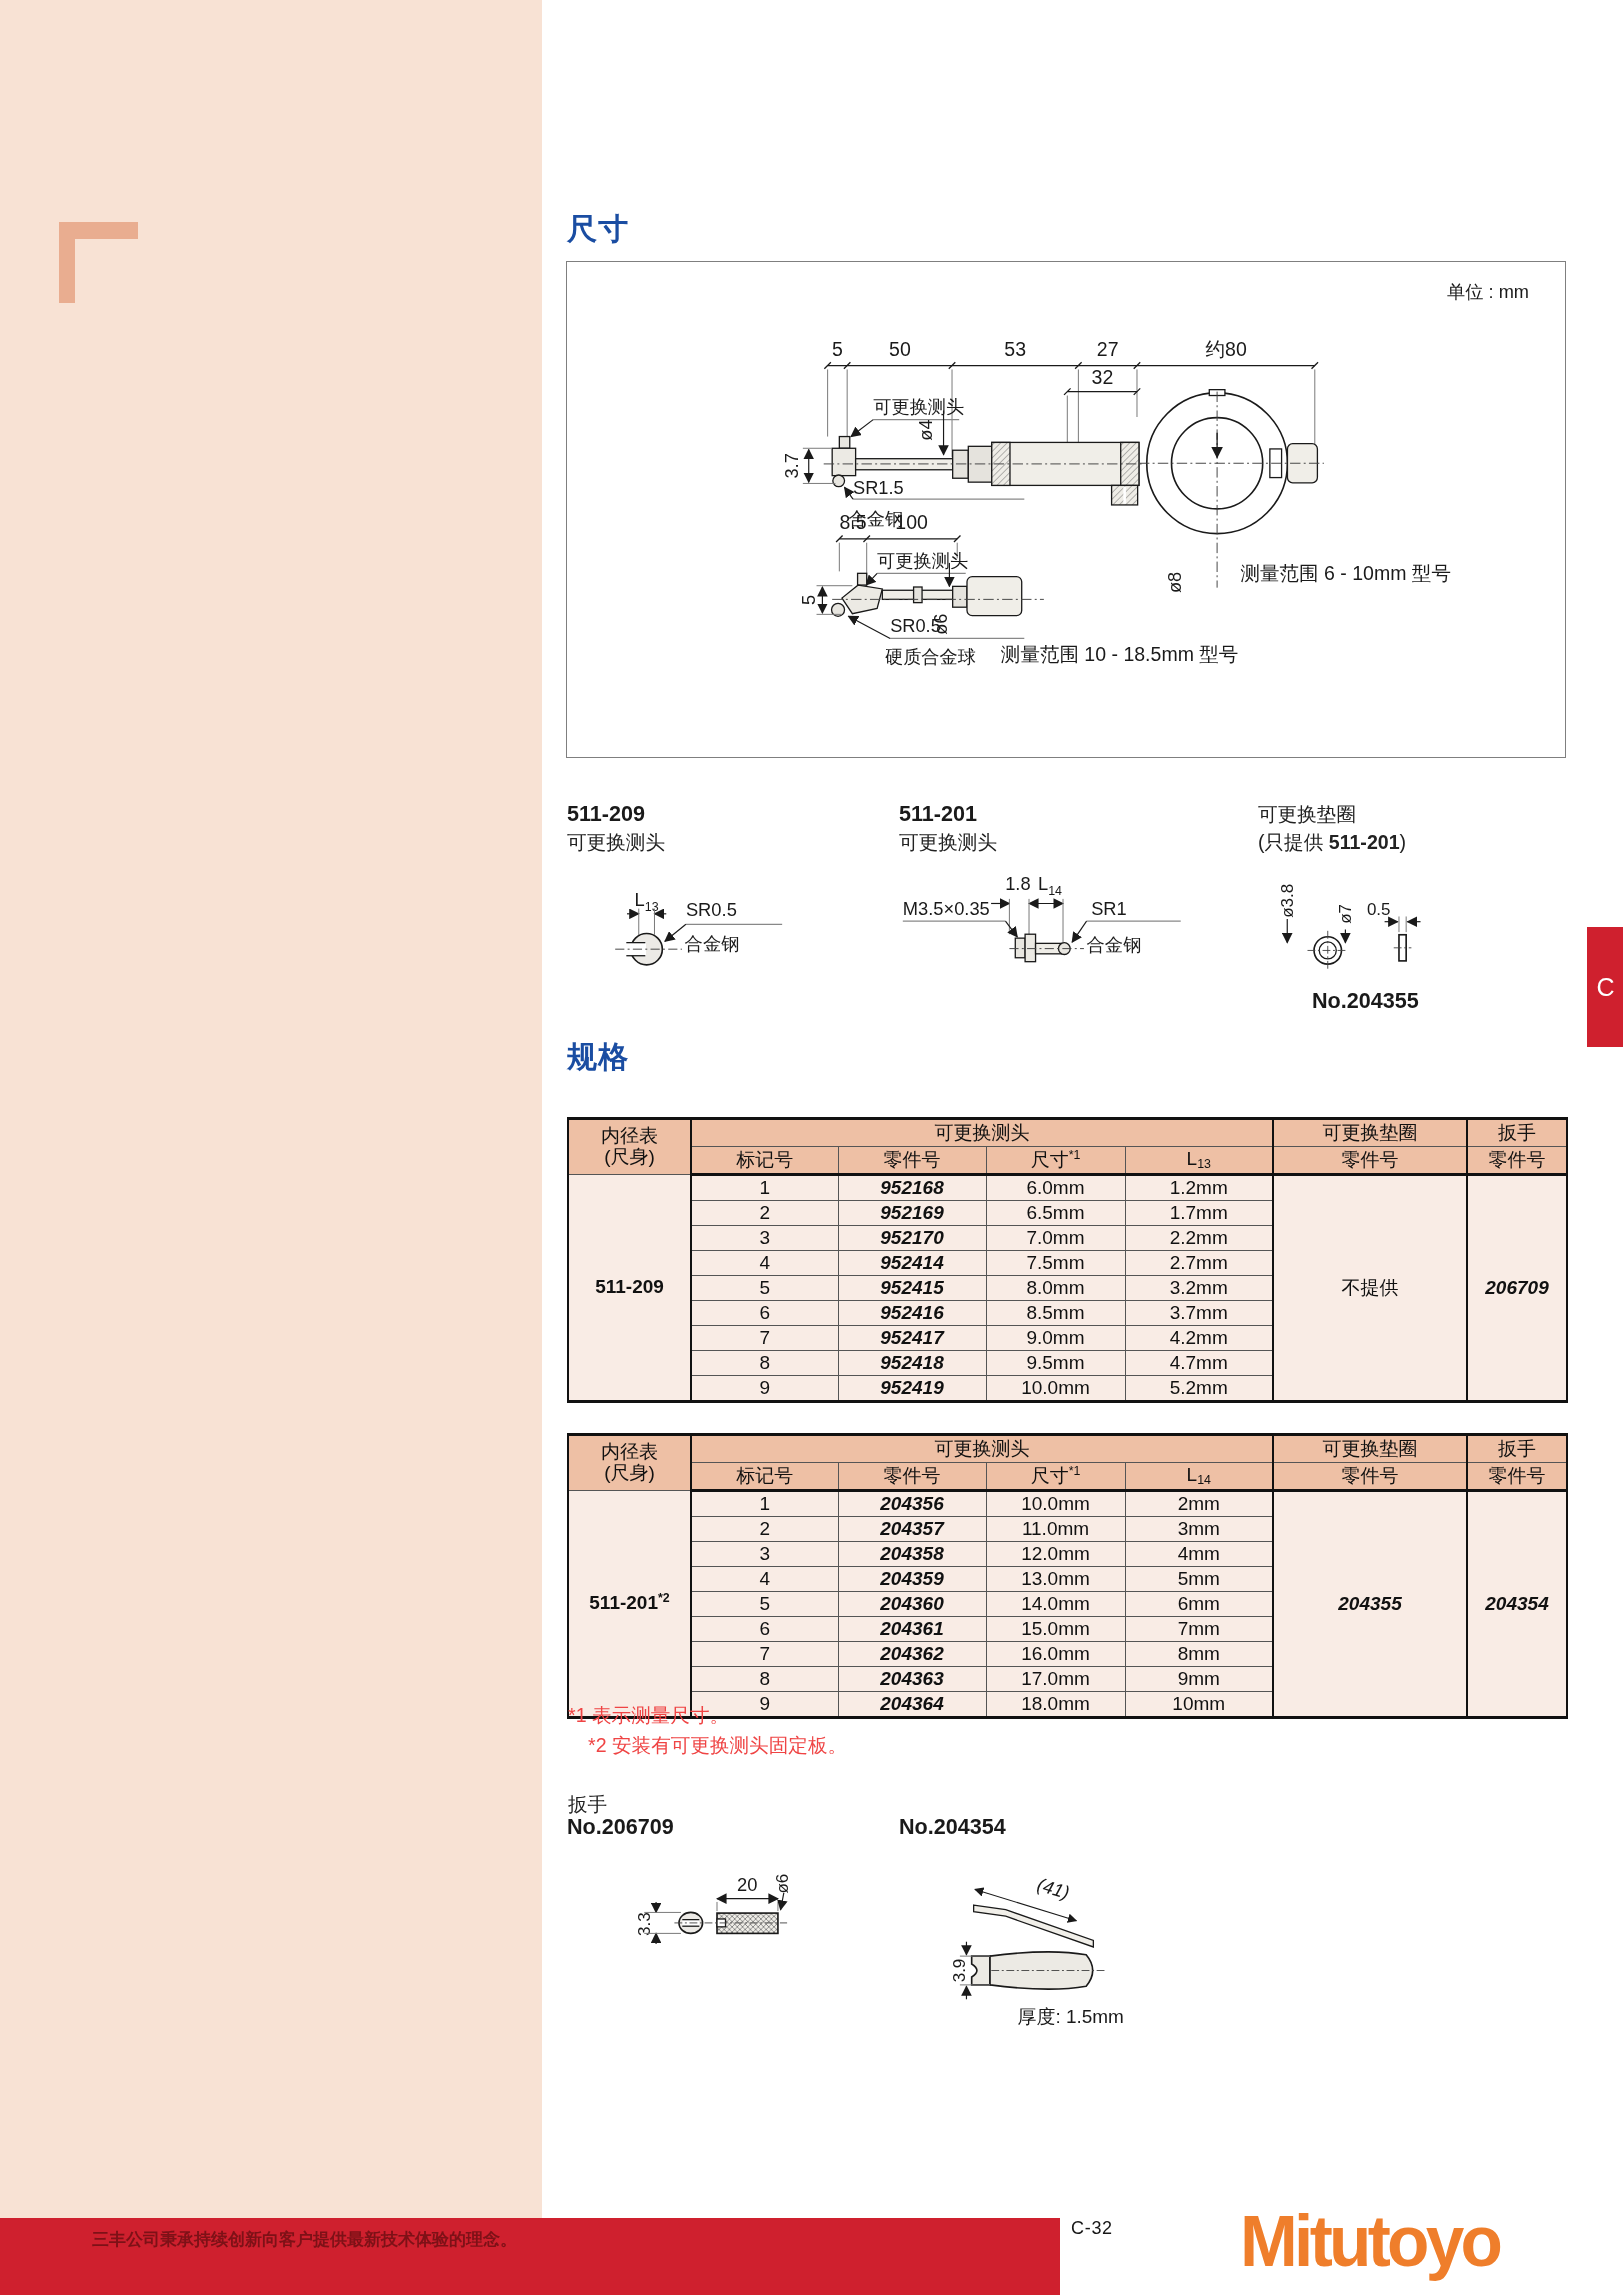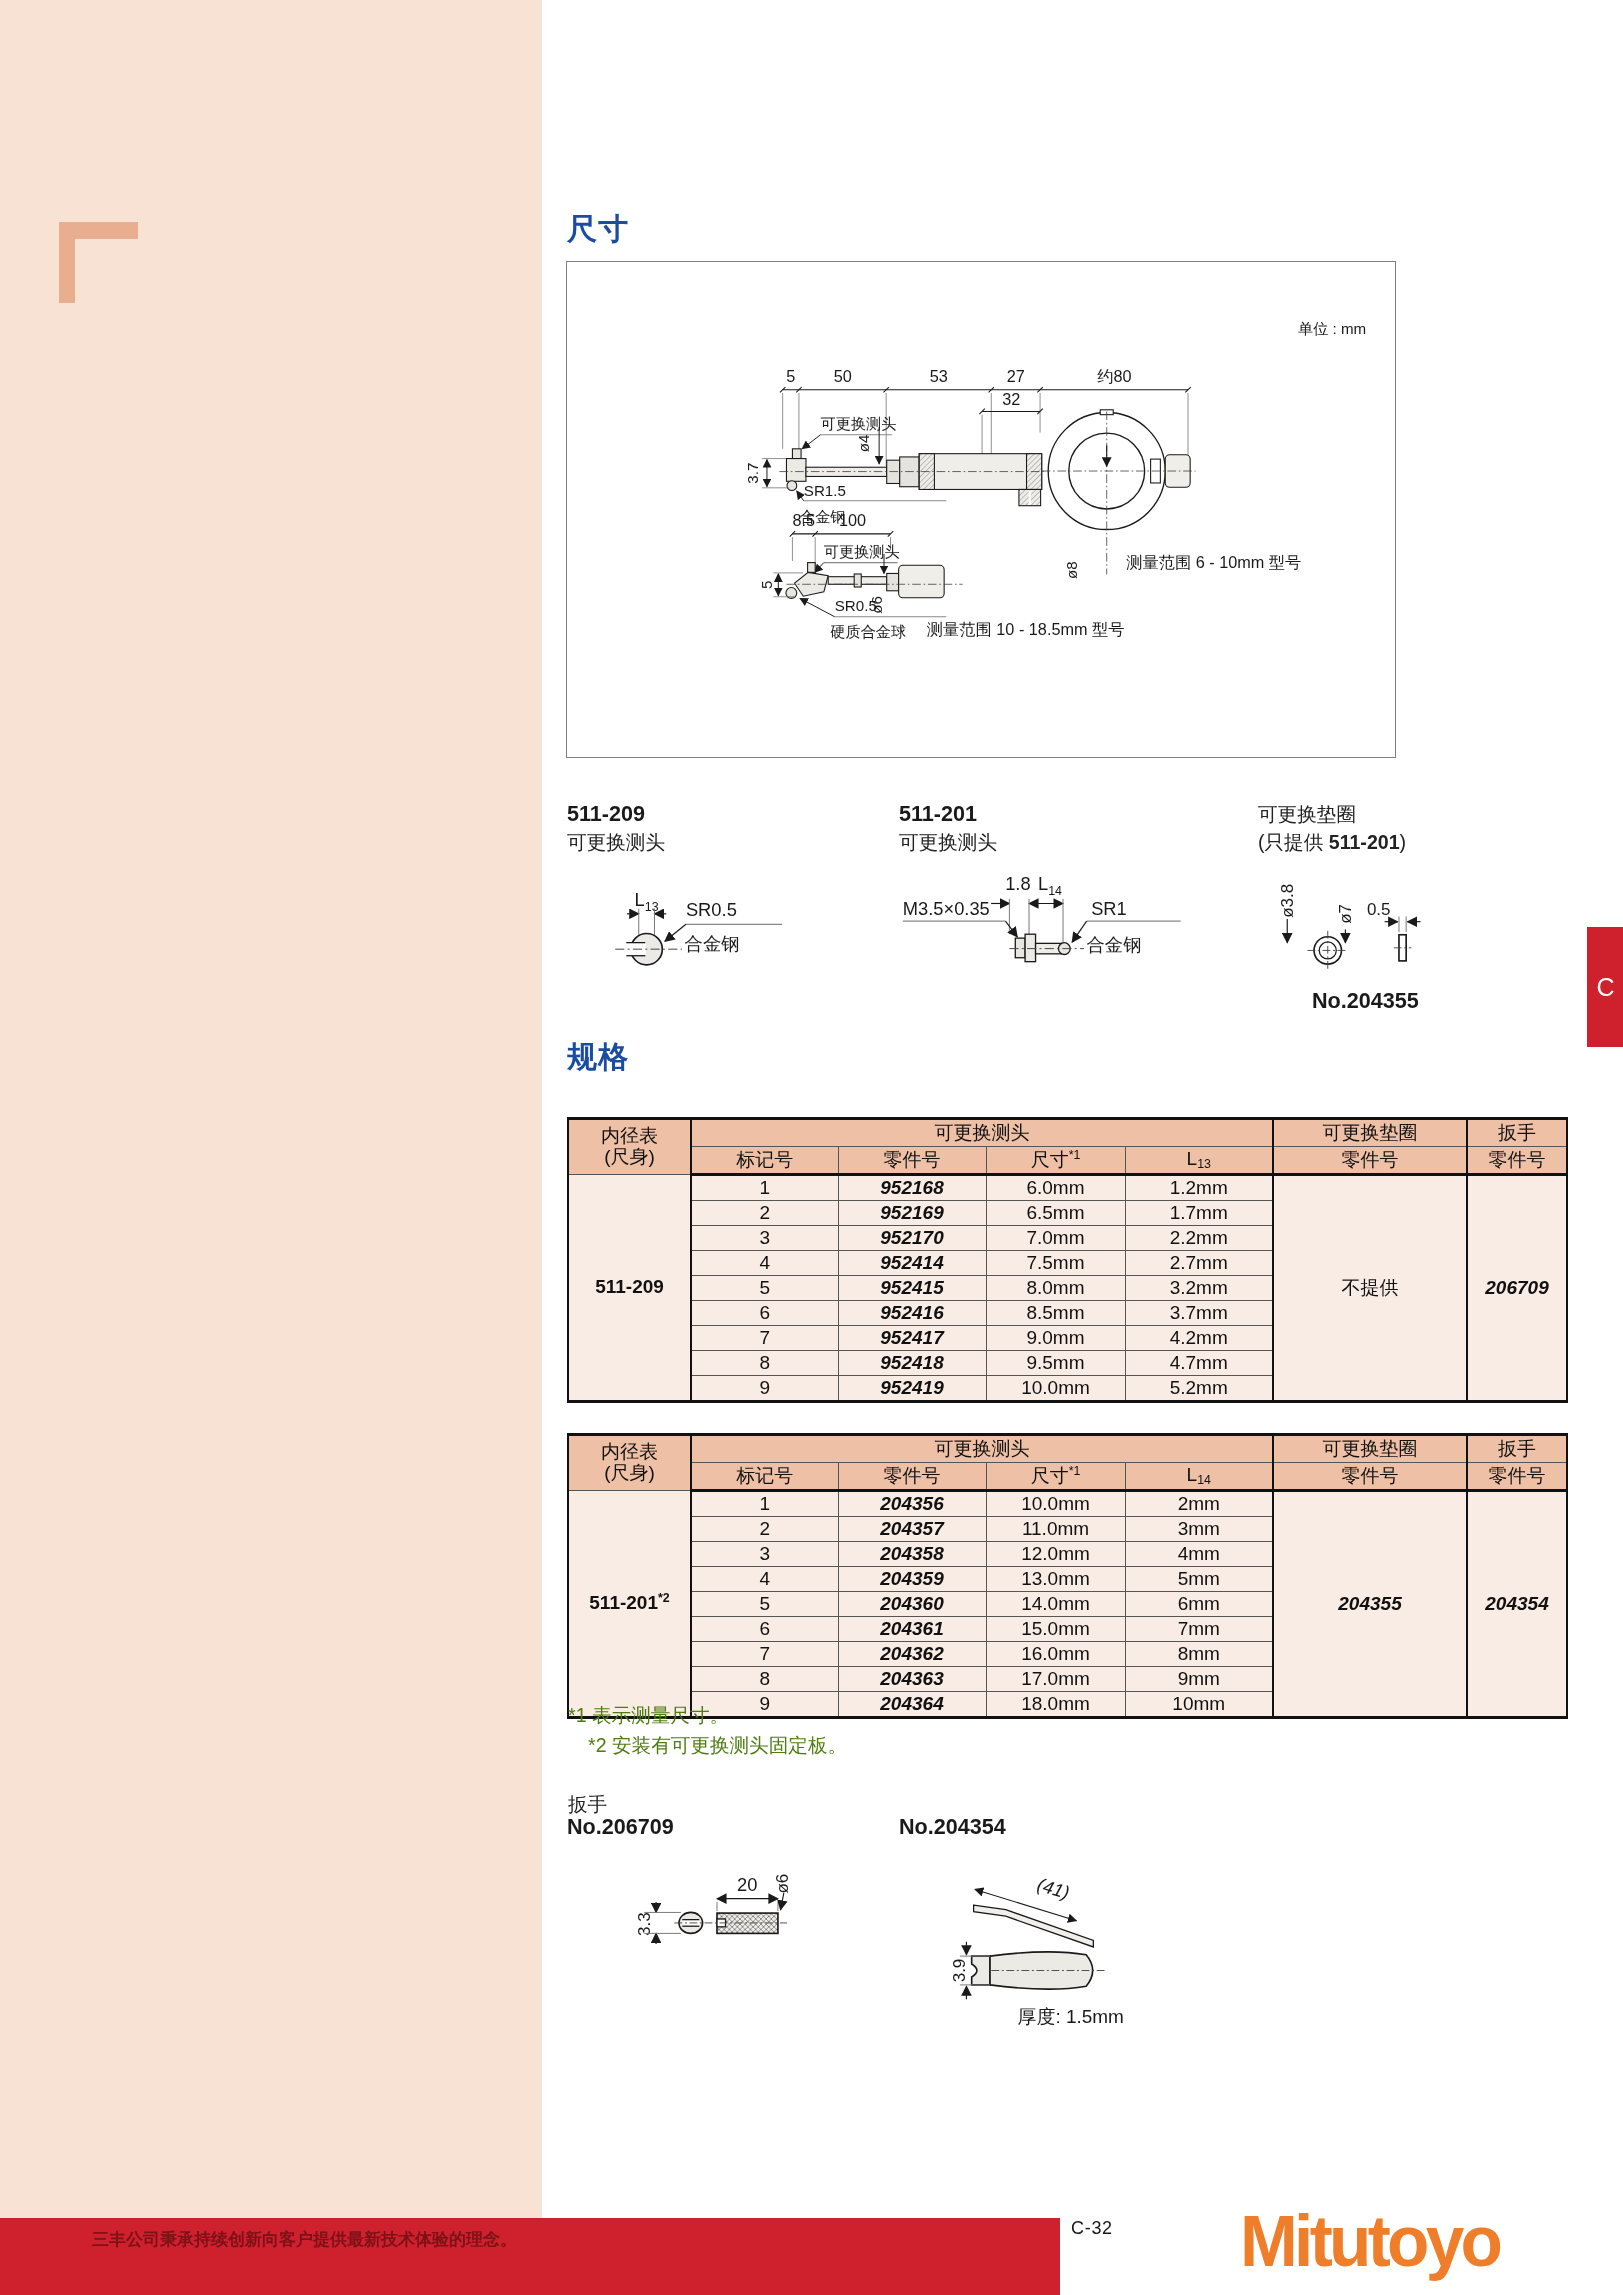--- a/index.html
+++ b/index.html
@@ -3,21 +3,21 @@
 <meta charset="utf-8">
 <style>
   html,body{margin:0;padding:0;background:#e9e9e9;}
   .page{position:relative;width:1623px;height:2295px;background:#ffffff;overflow:hidden;
         font-family:"Liberation Sans","DejaVu Sans",sans-serif;color:#1a1a1a;}
   .abs{position:absolute;}
   .sidebar{left:0;top:0;width:542px;height:2218px;background:#f8e2d4;}
   .lmark-h{left:59px;top:222px;width:79px;height:17px;background:#e9ad90;}
   .lmark-v{left:59px;top:222px;width:15.7px;height:81px;background:#e9ad90;}
   .sec-head{font-size:30px;font-weight:bold;color:#1a4da2;letter-spacing:1.3px;}
-  .draw-box{left:566px;top:261px;width:830px;height:497px;border:1.3px solid #7f7f7f;background:#fff;box-sizing:border-box;}
+  .draw-box{left:566px;top:261px;width:1000px;height:497px;border:1.3px solid #7f7f7f;background:#fff;box-sizing:border-box;}
   .draw-box svg{display:block;width:100%;height:100%;}
   .part-title{font-size:21.6px;font-weight:bold;}
   .part-name{font-size:19.6px;color:#222;}
   .part-no-label{font-size:21.6px;font-weight:bold;}
   .washer-sub{font-size:19.6px;color:#222;}
   .washer-sub b{font-weight:bold;}
   
   .tblwrap{left:567px;width:999px;margin-top:35px;}
   table.spec{border-collapse:collapse;table-layout:fixed;width:999px;
              border:2px solid #111;border-top-width:3.3px;border-bottom-width:3.3px;}
@@ -25,21 +25,21 @@
              font-size:19px;padding:0;line-height:1.1;}
   table.spec th{background:#eec0a5;font-weight:normal;height:26px;color:#111;}
   table.spec td{background:#f9ece5;height:24px;color:#111;}
   table.spec thead tr.r2 th{border-bottom:3.3px solid #111;}
   .bl{border-left:2px solid #111 !important;}
   .gauge-head{border-right:2px solid #111 !important;}
   td.gauge-cell{font-size:20px;font-weight:bold;border-right:2px solid #111 !important;}
   td.pn{font-weight:bold;font-style:italic;}
   sup{font-size:12.4px;}
   sub{font-size:12.4px;vertical-align:-3.3px;}
-  .note{font-size:19.6px;color:#4d7c0f;line-height:1.45;}
+  .note{font-size:19.6px;color:#ef4444;line-height:1.45;}
   .wrench-label{font-size:19.6px;color:#222;}
   .redband{left:0;top:2218px;width:1060px;height:77px;background:#cf202e;}
   .redband .ft{position:absolute;left:92px;top:9.2px;font-size:17px;line-height:1.55;color:#7d1117;font-weight:bold;}
   .pageno{font-size:18px;color:#161616;letter-spacing:0.7px;}
   .brand{font-size:73px;font-weight:900;color:#ef7e2b;letter-spacing:-3.9px;transform:scaleX(0.95);transform-origin:left;}
   .ctab{left:1587px;top:927px;width:37px;height:120px;background:#cf202e;color:#fff;
         display:flex;align-items:center;justify-content:center;font-size:25px;}
   svg text{font-family:"Liberation Sans","DejaVu Sans",sans-serif;fill:#1a1a1a;}
 </style>
 </head>

